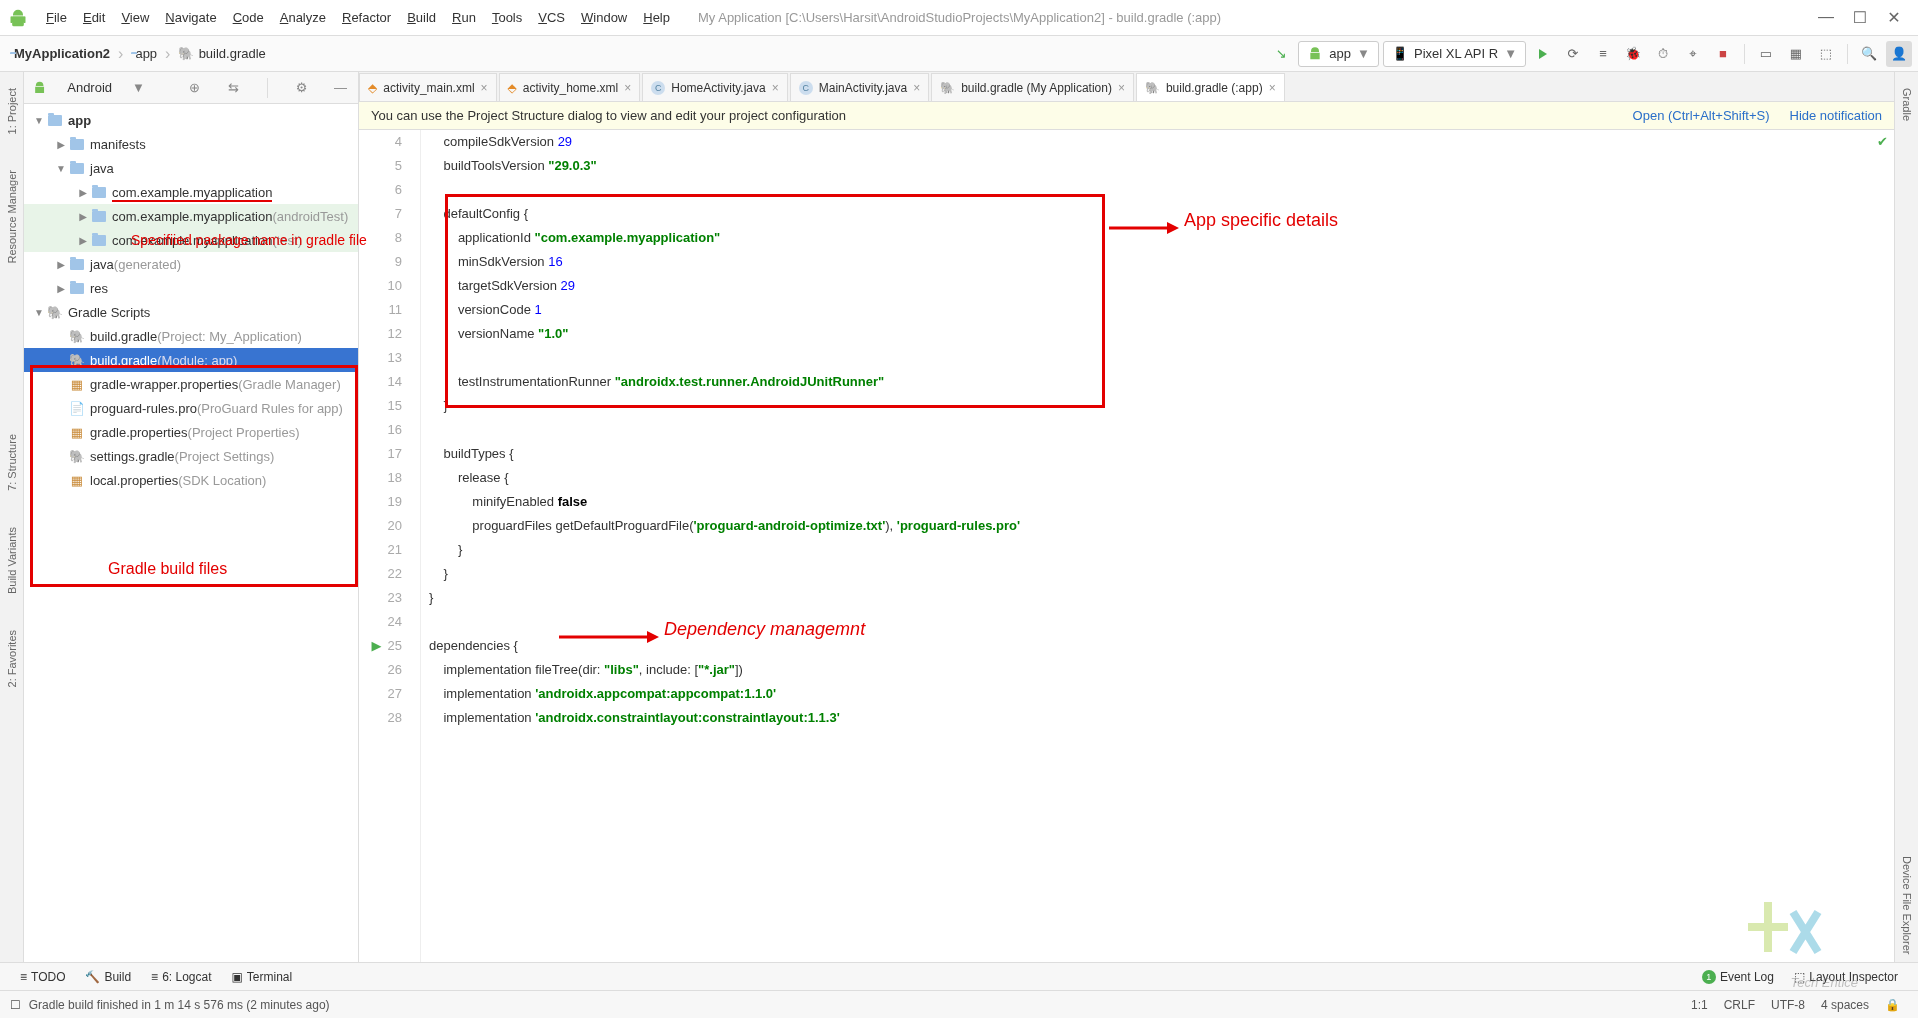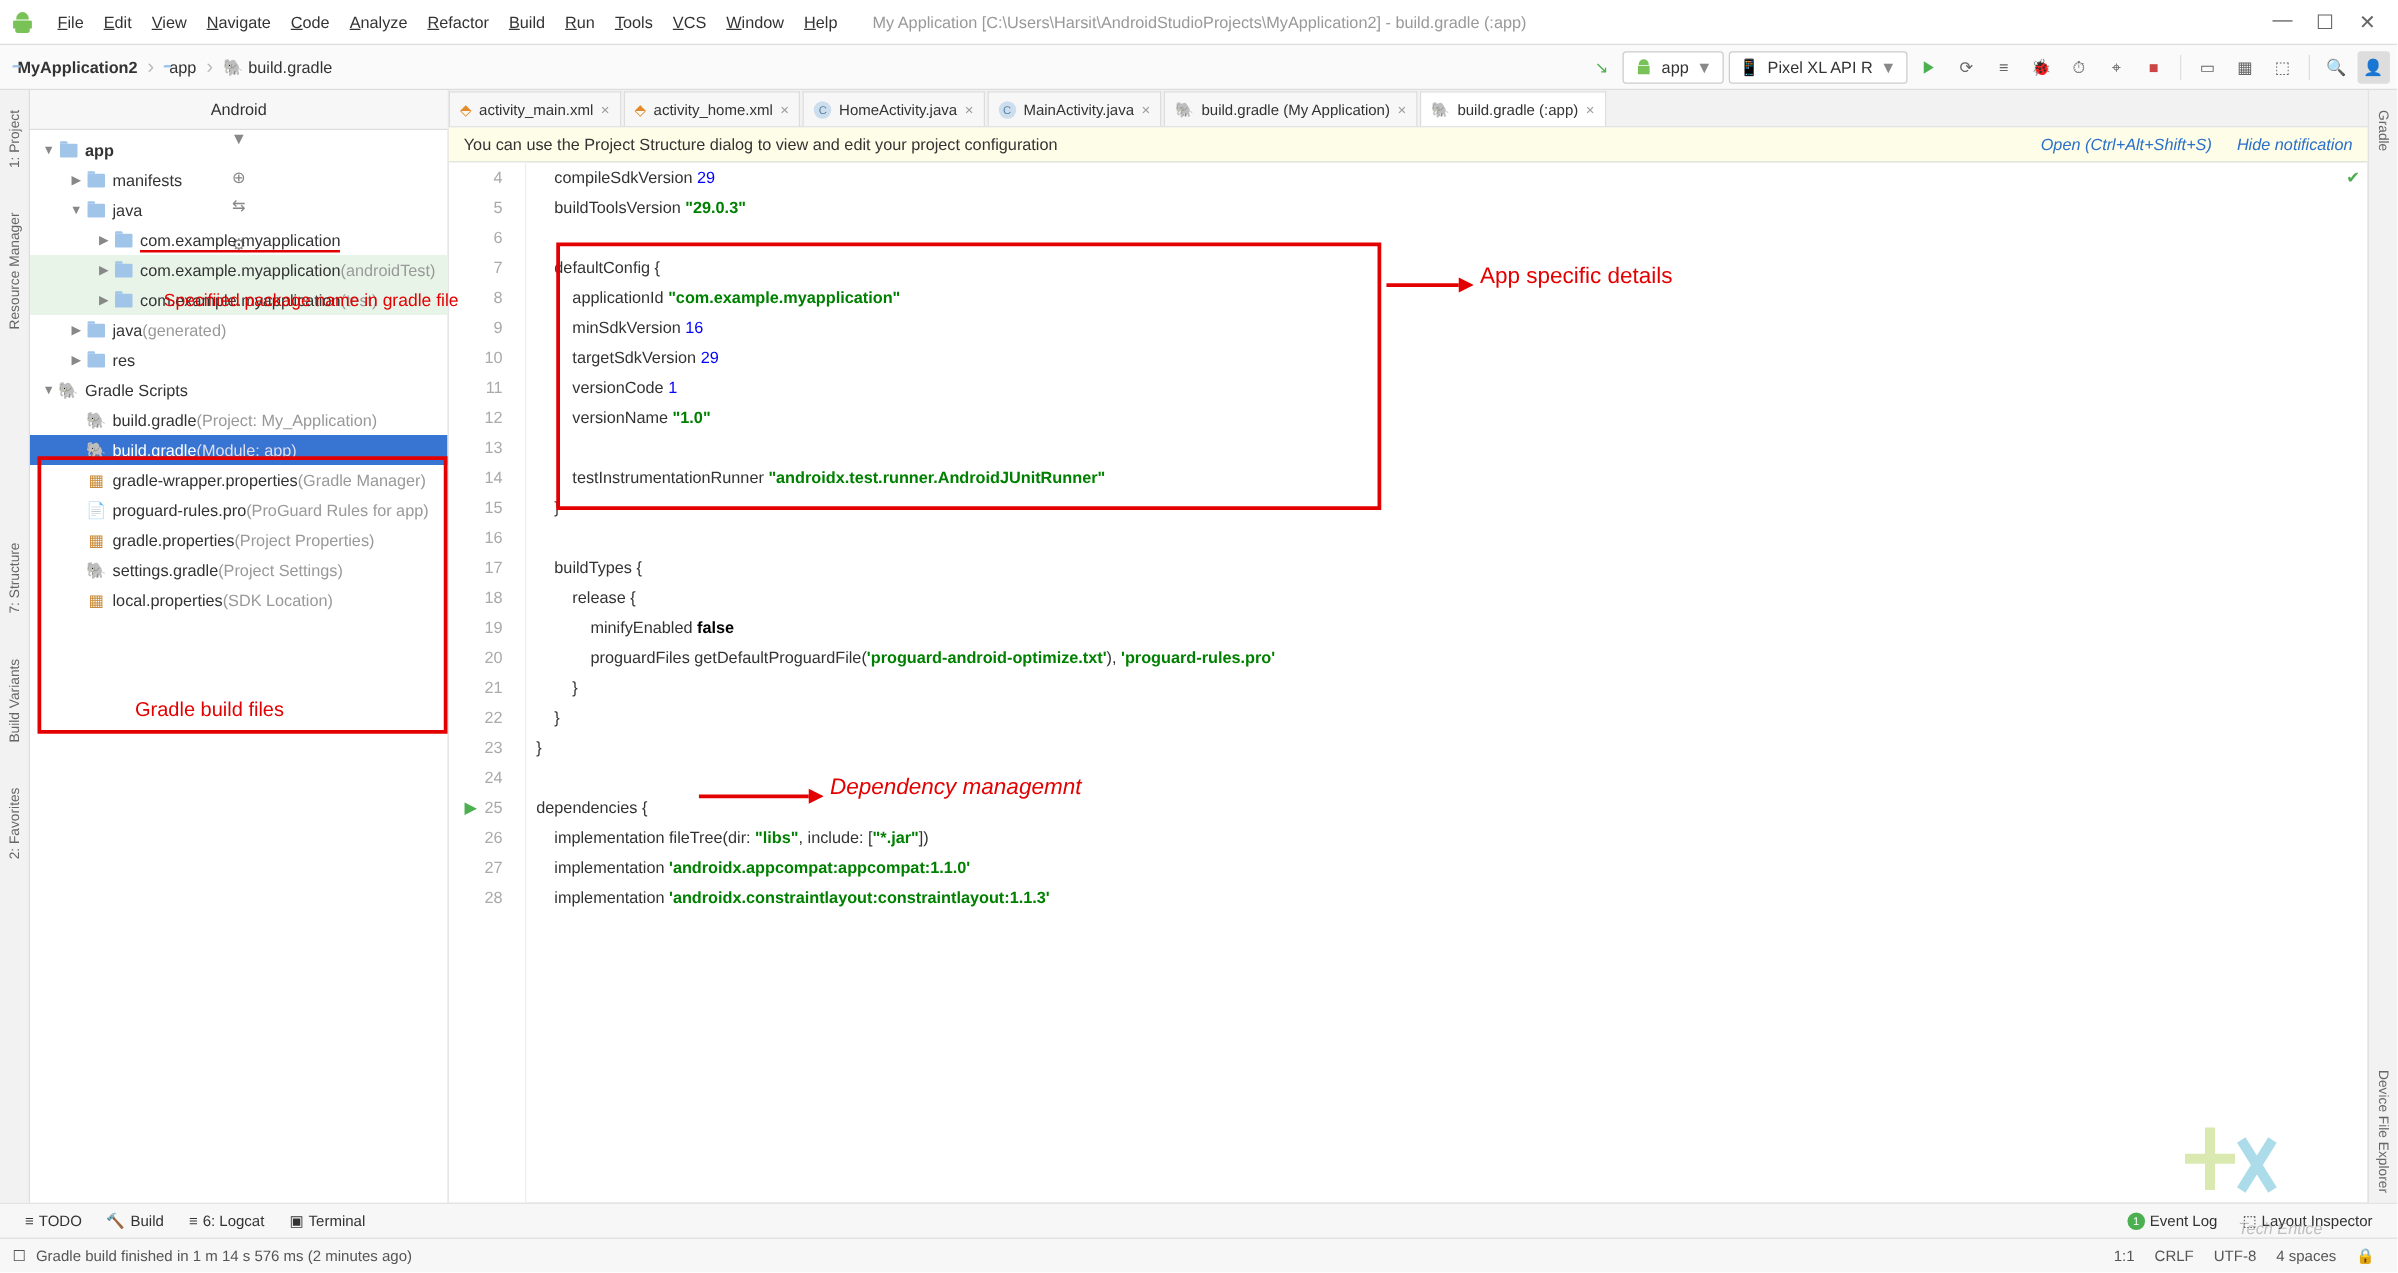--- a/index.html
+++ b/index.html
@@ -18,40 +18,40 @@
 .toolbar-right { display:flex; align-items:center; gap:4px; }
 .toolbar-btn { width:26px;height:26px;display:flex;align-items:center;justify-content:center;color:#666;cursor:pointer;border-radius:3px; }
 .run-config { display:flex;align-items:center;border:1px solid #ccc;border-radius:3px;padding:2px 8px;gap:6px;height:26px;cursor:pointer;background:#fff;}
 .sep{width:1px;height:20px;background:#ddd;margin:0 4px;}
 .main-area { display:flex; height:calc(100% - 36px - 36px - 28px - 28px); }
 .left-strip { width:24px; background:#f2f2f2; border-right:1px solid #ddd; display:flex; flex-direction:column; align-items:center; padding-top:8px; gap:20px;}
 .left-strip .vtext { writing-mode:vertical-rl; transform:rotate(180deg); font-size:11px; color:#666; cursor:pointer; padding:8px 0;}
 .right-strip { width:24px; background:#f2f2f2; border-left:1px solid #ddd; display:flex; flex-direction:column; align-items:center; padding-top:8px;}
 .right-strip .vtext { writing-mode:vertical-rl; font-size:11px; color:#666; cursor:pointer; padding:8px 0;}
 .project-panel { width:335px; border-right:1px solid #ddd; display:flex; flex-direction:column; background:#fff;}
-.project-header { height:32px; display:flex; align-items:center; padding:0 8px; border-bottom:1px solid #ddd; gap:8px; background:#f7f7f7;flex-direction:column;}
+.project-header { height:32px; display:flex; align-items:center; padding:0 8px; border-bottom:1px solid #ddd; gap:20px; background:#f7f7f7;}
 .project-header .spacer{flex:1;}
 .project-header .hicon{width:20px;height:20px;display:flex;align-items:center;justify-content:center;color:#888;cursor:pointer;}
 .tree { flex:1; overflow:auto; padding:4px 0; position:relative; }
 .tree-row { display:flex; align-items:center; height:24px; cursor:pointer; padding-right:4px; white-space:nowrap;}
 .tree-row.sel{background:#3874d1;color:#fff;}
 .tree-row .arrow{width:14px;text-align:center;color:#888;font-size:10px;}
 .tree-row .ficon{width:18px;height:18px;display:inline-flex;align-items:center;justify-content:center;margin-right:4px;}
 .tree-row .dim{color:#999;}
 .tree-row.sel .dim{color:#dde;}
 .folder-icon{width:14px;height:11px;background:#a1c5e8;border-radius:1px;position:relative;}
 .folder-icon::before{content:'';position:absolute;top:-2px;left:0;width:6px;height:2px;background:#a1c5e8;border-radius:1px 1px 0 0;}
 .editor-area { flex:1; display:flex; flex-direction:column; position:relative;}
 .tabs { height:30px; display:flex; align-items:end; border-bottom:1px solid #ddd; background:#f2f2f2; overflow:hidden;}
 .tab { height:28px; display:flex; align-items:center; padding:0 8px; gap:6px; border:1px solid #ddd; border-bottom:none; background:#f7f7f7; margin-right:2px; cursor:pointer; font-size:12px;}
 .tab.active{background:#fff;}
 .tab .close{color:#999;font-size:12px;}
 .notif-bar { height:28px; display:flex; align-items:center; padding:0 12px; border-bottom:1px solid #ddd; background:#fdfde8;}
 .notif-bar .spacer{flex:1;}
-.notif-bar a{color:#2a6fc9;text-decoration:none;margin-left:20px;cursor:pointer;font-style:italic;}
+.notif-bar a{color:#2a6fc9;text-decoration:none;margin-left:20px;cursor:pointer;}
 .code-wrap { flex:1; display:flex; overflow:hidden; position:relative;}
 .gutter{width:62px;background:#fff;border-right:1px solid #eee;padding-top:0;text-align:right;color:#aaa;font-family:'Consolas',monospace;font-size:13px;line-height:24px;}
 .gutter .ln{padding-right:18px;height:24px;}
 .code{flex:1;font-family:'Consolas',monospace;font-size:13px;line-height:24px;padding-left:8px;white-space:pre;position:relative;}
 .code .line{height:24px;}
 .num{color:#0000ff;}
 .str{color:#008000;font-weight:bold;}
 .bool{color:#000000;font-weight:bold;}
 .redbox{position:absolute;border:3px solid #e30000;pointer-events:none;}
 .redtext{position:absolute;color:#e30000;font-size:18px;pointer-events:none;}

